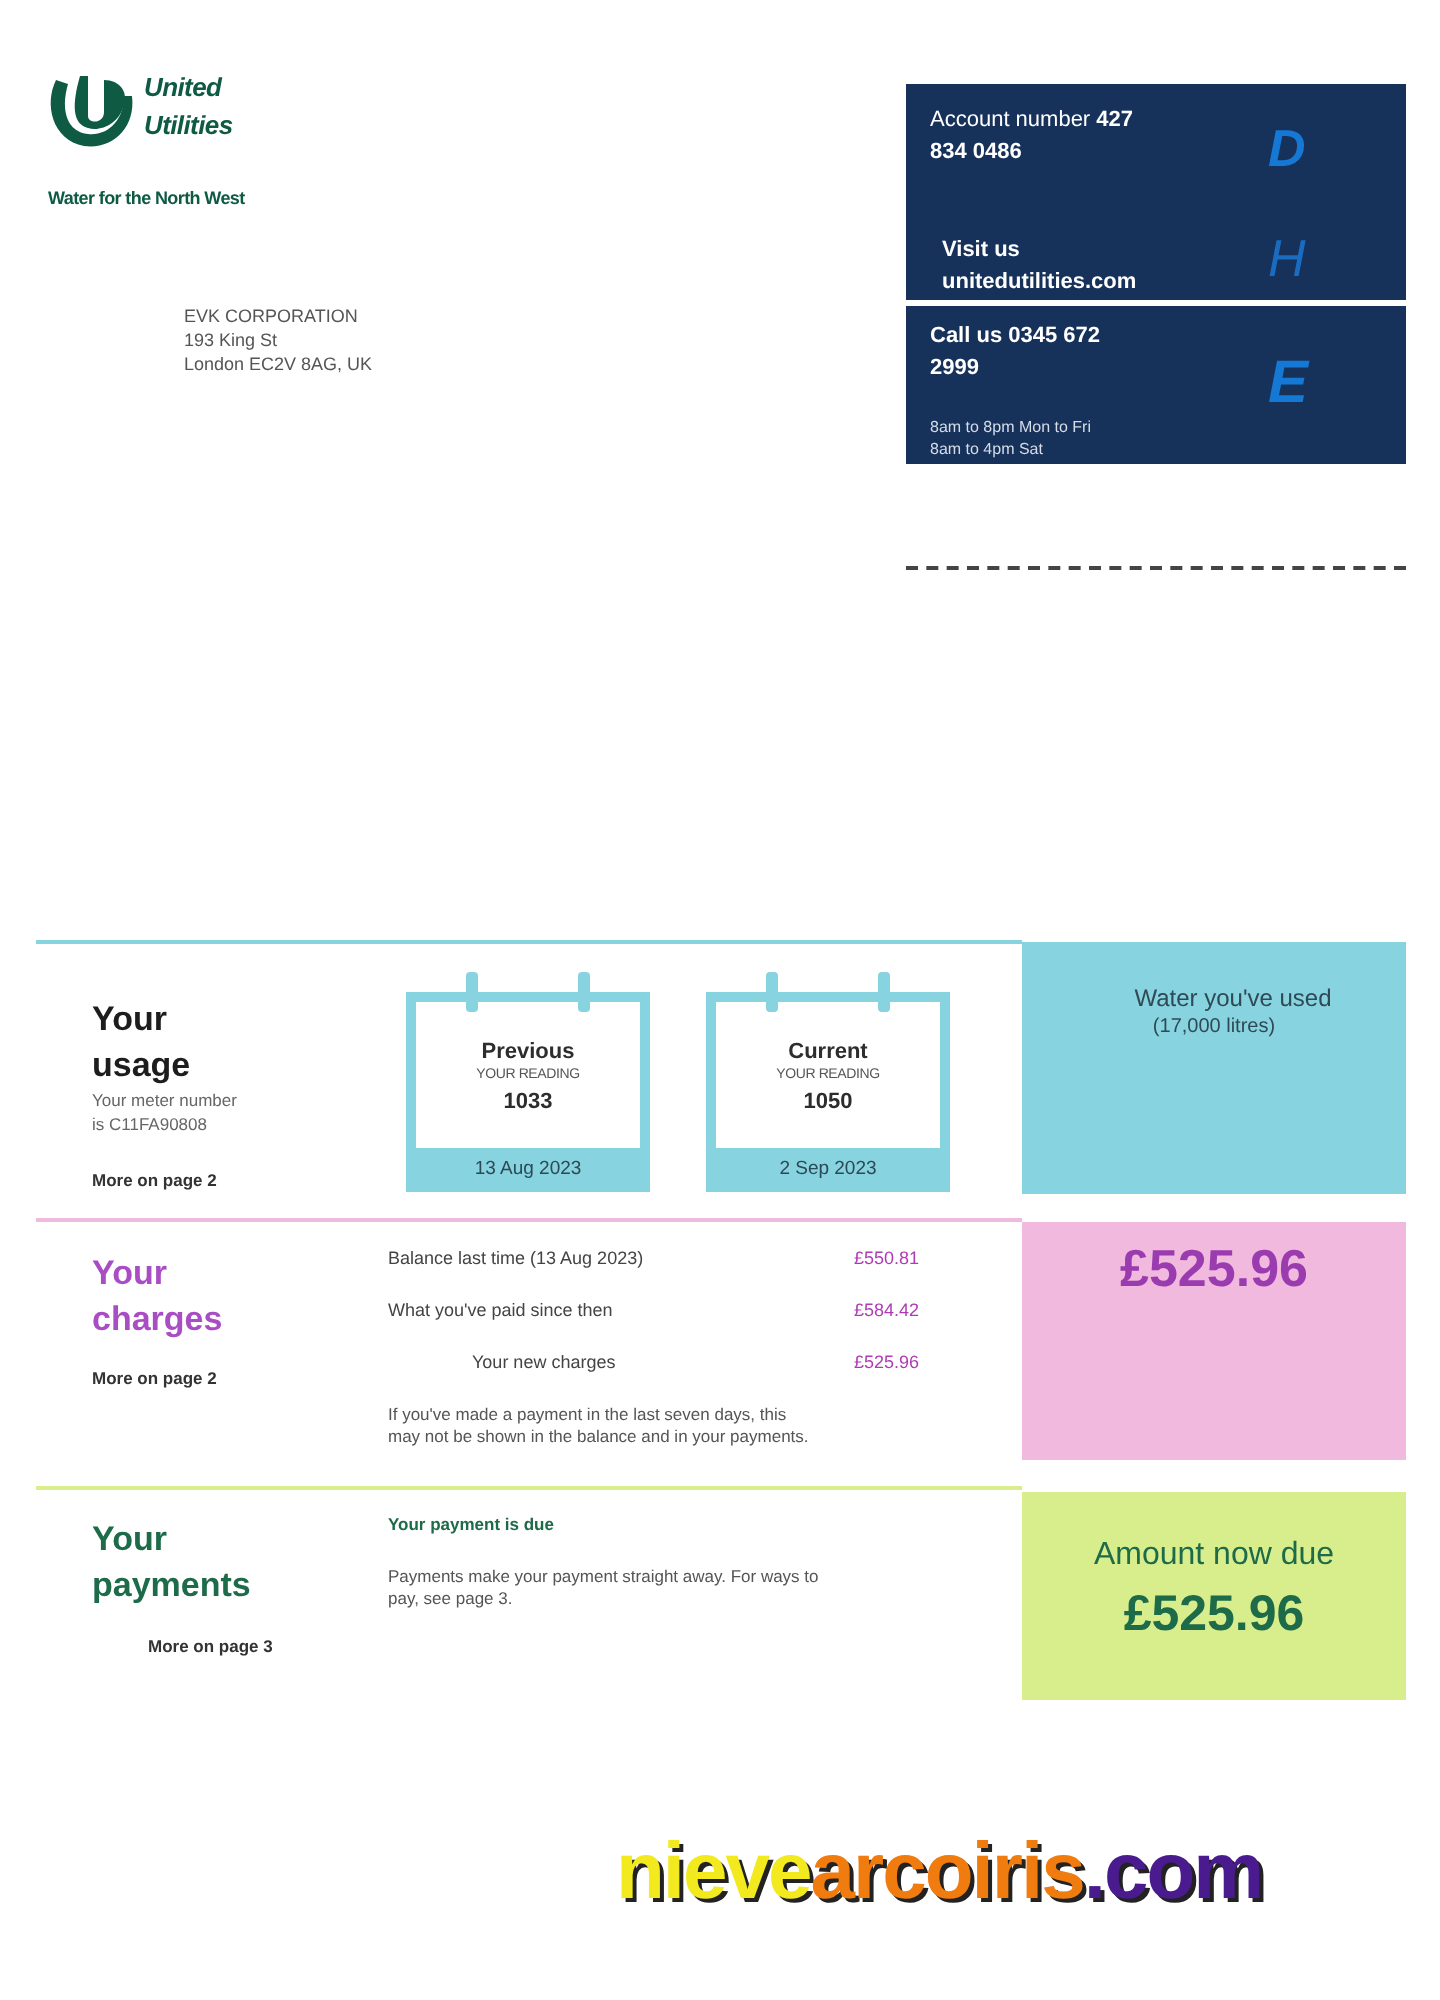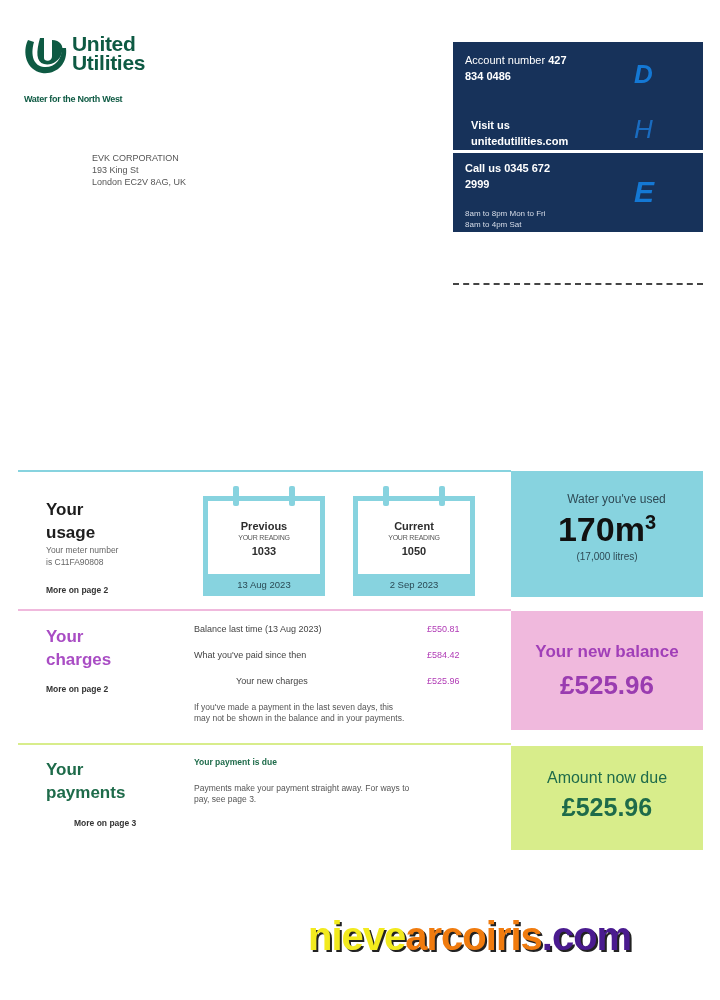--- a/index.html
+++ b/index.html
@@ -2,21 +2,21 @@
 <html><head>
 <meta charset="utf-8">
 <style>
   * { box-sizing: border-box; margin: 0; padding: 0; }
   html, body { width: 720px; height: 1000px; background: #ffffff; overflow: hidden; }
   body { position: relative; font-family: "Liberation Sans", sans-serif; color: #333; }
 
   
   .logo { position: absolute; left: 22px; top: 34px; width: 140px; height: 64px; }
   .logo-mark { position: absolute; left: 0; top: 0; width: 50px; height: 42px; }
-  .logo-text { position: absolute; left: 50px; top: 0; color: #0e5a43; font-weight: bold; font-size: 21px; line-height: 19px; letter-spacing: -0.3px; }
+  .logo-text { position: absolute; left: 50px; top: 0; color: #0e5a43; font-weight: bold; font-style: italic; font-size: 13px; line-height: 19px; letter-spacing: -0.3px; }
   .logo-tag { position: absolute; left: 2px; top: 49px; color: #0e5a43; font-size: 9px; font-weight: bold; white-space: nowrap; letter-spacing: -0.3px; margin-top: 11px; }
 
   
   .address { position: absolute; left: 92px; top: 152px; font-size: 9px; line-height: 12px; color: #555; }
 
   
   .info-box { position: absolute; left: 453px; width: 250px; background: #17325a; color: #ffffff; }
   .info-box .txt { position: absolute; font-size: 11px; line-height: 16px; }
   .info-box .small { position: absolute; font-size: 8px; line-height: 11px; color: #d6dce8; }
   .info-box .letter { position: absolute; left: 181px; font-size: 26px; font-weight: bold; font-style: italic; color: #1478d4; }
@@ -134,21 +134,20 @@
   <div class="ring" style="left:30px;"></div>
   <div class="ring" style="left:86px;"></div>
   <div class="lbl l1">Current</div>
   <div class="lbl l2">YOUR READING</div>
   <div class="lbl l3">1050</div>
   <div class="foot">2 Sep 2023</div>
 </div>
 
 <div class="stat-box usage-box">
   <div style="margin-top:21px; font-size:12px; color:#2e4a55;padding-left:19px;">Water you've used</div>
-  <div style="margin-top:4px; font-size:34px; font-weight:bold; color:#111;"><span>170m</span><sup style="font-size:20px;">3</sup></div>
   <div style="margin-top:2px; font-size:10px; color:#2e4a55;">(17,000 litres)</div>
 </div>
 
 <div class="rule" style="top:609px; width:493px; background:#f0b9dd;"></div>
 <div class="sec-title" style="top:625px; color:#a94dc4; font-weight:bold;">
   <div>Your</div>
   <div>charges</div>
 </div>
 <div class="more" style="top:684px;">More on page 2</div>
 
@@ -157,21 +156,20 @@
 <div class="row-label" style="top:650px;">What you've paid since then</div>
 <div class="row-value" style="top:650px;">£584.42</div>
 <div class="row-label" style="top:676px;margin-left:42px;">Your new charges</div>
 <div class="row-value" style="top:676px;">£525.96</div>
 <div class="small-note" style="left:194px; top:702px; color:#555;">
   <div>If you've made a payment in the last seven days, this</div>
   <div>may not be shown in the balance and in your payments.</div>
 </div>
 
 <div class="stat-box balance-box">
-  <div style="margin-top:31px; font-size:17px; font-weight:bold; color:#a13fb8;">Your new balance</div>
   <div style="margin-top:8px; font-size:26px; font-weight:bold; color:#9a3cb0;">£525.96</div>
 </div>
 
 <div class="rule" style="top:743px; width:493px; background:#d8ed8b;"></div>
 <div class="sec-title" style="top:758px; color:#1e6b4a;">
   <div>Your</div>
   <div>payments</div>
 </div>
 <div class="more" style="top:818px;padding-left:28px;">More on page 3</div>
 

